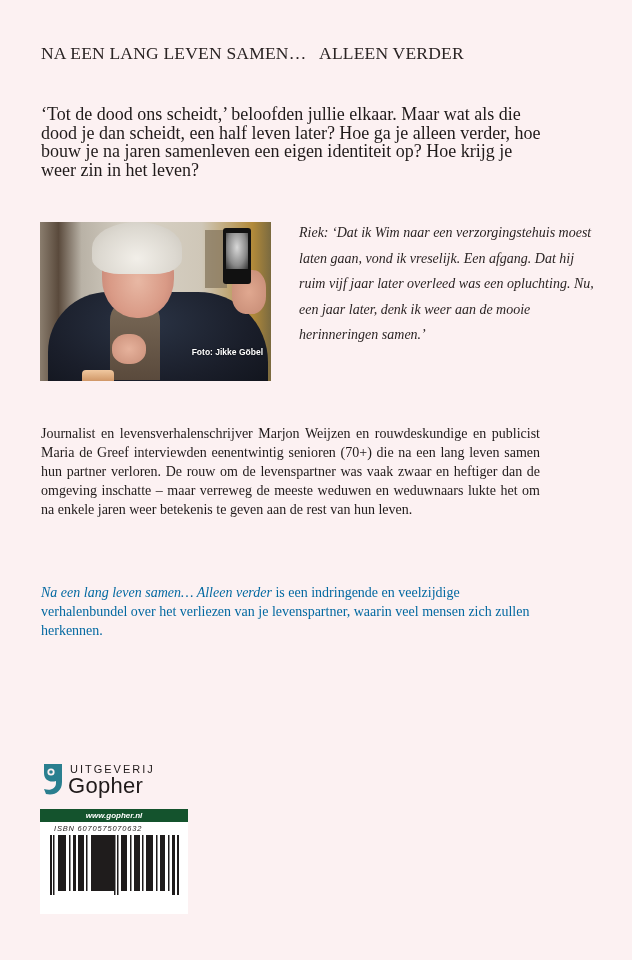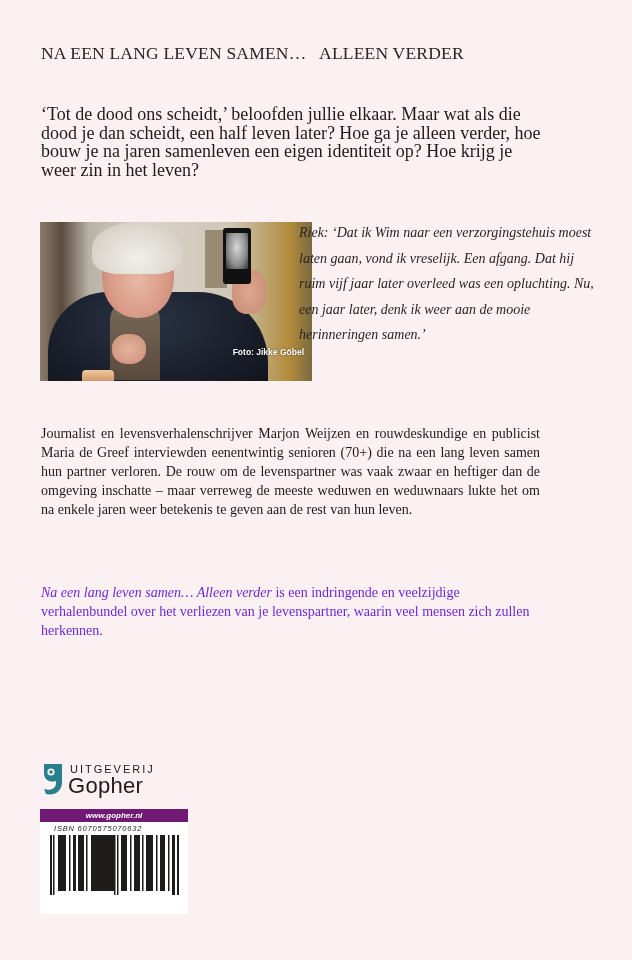--- a/index.html
+++ b/index.html
@@ -13,21 +13,21 @@
   .title {
     position: absolute; left: 41px; top: 43px;
     font-size: 17.5px; letter-spacing: 0.2px;
     color: #2a2424; white-space: pre;
   }
   .intro {
     position: absolute; left: 41px; top: 105px; width: 500px;
     font-size: 18px; line-height: 18.5px; color: #1f1a1a;
   }
   .photo {
-    position: absolute; left: 40px; top: 222px; width: 272px; height: 159px;
+    position: absolute; left: 40px; top: 222px; width: 231px; height: 159px;
     overflow: hidden;
     background: linear-gradient(90deg, #8a7d6e 0%, #5a4a3c 8%, #b9b2a6 18%, #d8d2c6 40%, #cfc7b8 70%, #b28a3a 92%, #7a6a40 100%);
   }
   .photo .coat {
     position: absolute; left: 8px; top: 70px; width: 220px; height: 100px;
     background: radial-gradient(ellipse at 45% 30%, #2a3344 0%, #1a1e2a 60%, #10131b 100%);
     border-radius: 60px 70px 0 0;
   }
   .photo .scarf {
     position: absolute; left: 70px; top: 78px; width: 50px; height: 80px;
@@ -80,41 +80,41 @@
   .quote {
     position: absolute; left: 299px; top: 220px; width: 300px;
     font-size: 14px; font-style: italic; line-height: 25.5px; color: #2a2424;
   }
   .body1 {
     position: absolute; left: 41px; top: 424px; width: 499px;
     font-size: 14px; line-height: 19px; text-align: justify; color: #1f1a1a;
   }
   .body2 {
     position: absolute; left: 41px; top: 583px; width: 499px;
-    font-size: 14px; line-height: 19px; color: #6d28d9;
+    font-size: 14px; line-height: 19px; color: #0369a1;
   }
   .body2 em { font-style: italic; }
 
   .logo {
     position: absolute; left: 40px; top: 762px; width: 140px; height: 40px;
   }
   .logo .g-mark { position: absolute; left: 0; top: 0; width: 26px; height: 36px; }
   .logo .uitgeverij {
     position: absolute; left: 30px; top: 1px;
     font-family: "Liberation Sans", "DejaVu Sans", sans-serif;
     font-size: 11px; letter-spacing: 2px; color: #1f1a1a;
   }
   .logo .gopher {
     position: absolute; left: 28px; top: 11px;
     font-family: "Liberation Sans", "DejaVu Sans", sans-serif;
     font-size: 22px; color: #1f1a1a; letter-spacing: 0.3px;
   }
   .url-bar {
     position: absolute; left: 40px; top: 809px; width: 148px; height: 13px;
-    background: #701a75; color: #fff;
+    background: #14532d; color: #fff;
     font-family: "Liberation Sans", "DejaVu Sans", sans-serif;
     font-size: 8px; font-weight: bold; font-style: italic;
     text-align: center; line-height: 13px;
   }
   .barcode-box {
     position: absolute; left: 40px; top: 822px; width: 148px; height: 92px;
     background: #ffffff;
   }
   .isbn-small {
     position: absolute; left: 14px; top: 2px;

